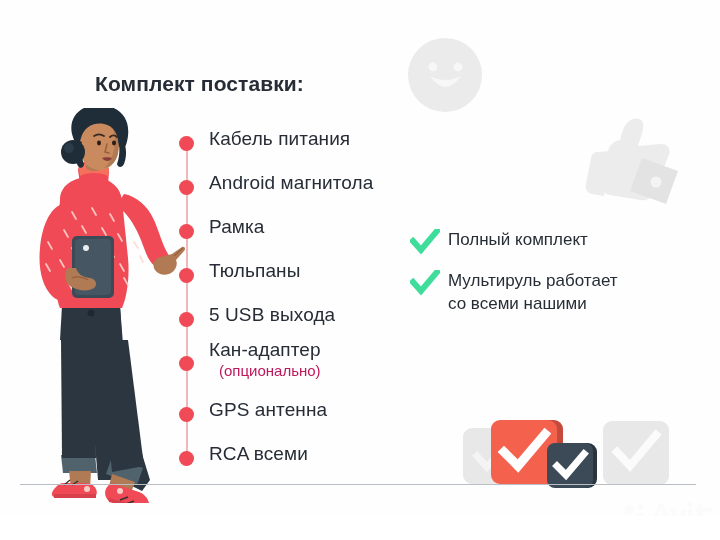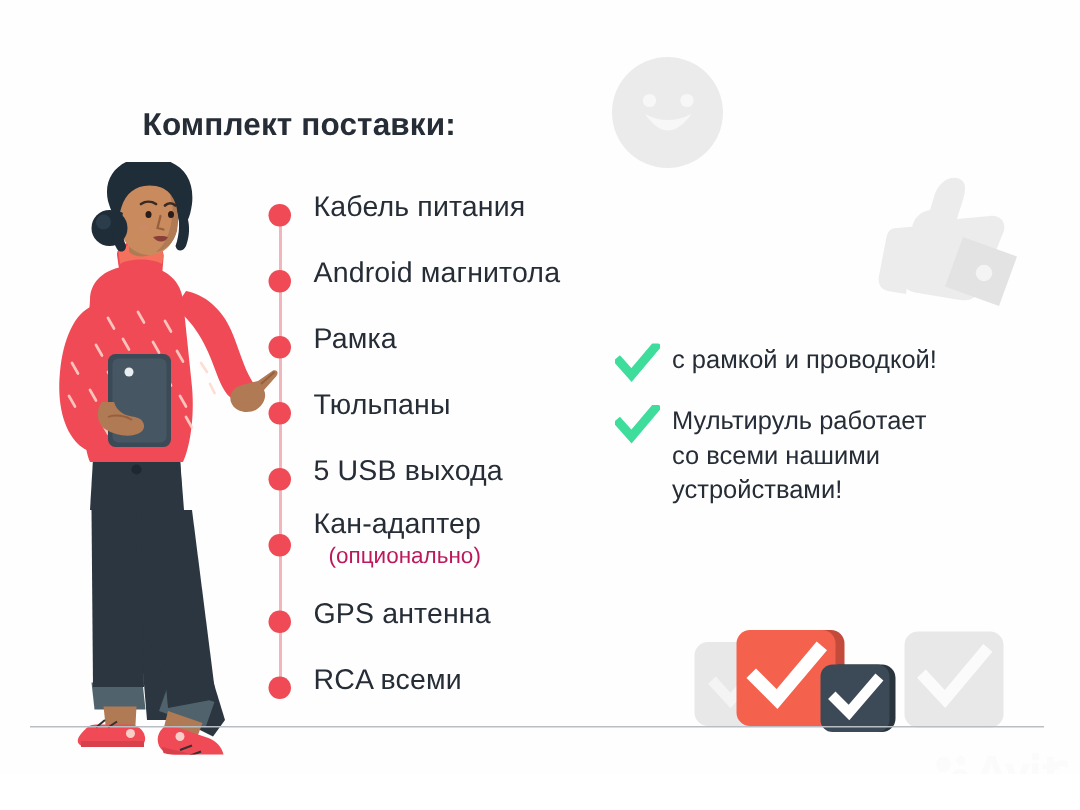--- a/index.html
+++ b/index.html
@@ -262,32 +262,31 @@
   </div>
 
   <div class="benefits">
 
     <div class="benefit-row">
       <span class="check-icon">
         <svg viewBox="0 0 30 26" width="30" height="26">
           <path d="M3 12 L11 21 L27 2" stroke="#3fdd9b" stroke-width="6" fill="none" stroke-linecap="square" stroke-linejoin="miter"></path>
         </svg>
       </span>
-      <div class="benefit-line">с рамкой и проводкой!</div>
+      <div class="benefit-line">Полный комплект</div>
     </div>
 
     <div class="benefit-row" style="margin-top:18px">
       <span class="check-icon">
         <svg viewBox="0 0 30 26" width="30" height="26">
           <path d="M3 12 L11 21 L27 2" stroke="#3fdd9b" stroke-width="6" fill="none" stroke-linecap="square" stroke-linejoin="miter"></path>
         </svg>
       </span>
       <div class="benefit-line">Мультируль работает</div>
       <div class="benefit-line">со всеми нашими</div>
-      <div class="benefit-line">устройствами!</div>
     </div>
 
   </div>
 
   <div class="cards">
     <div class="card card-grey-left">
       <svg viewBox="0 0 58 56" width="58" height="56">
         <path d="M14 28 L24 39 L45 16" stroke="#f4f4f4" stroke-width="7" fill="none" stroke-linecap="square" stroke-linejoin="miter"></path>
       </svg>
     </div>

